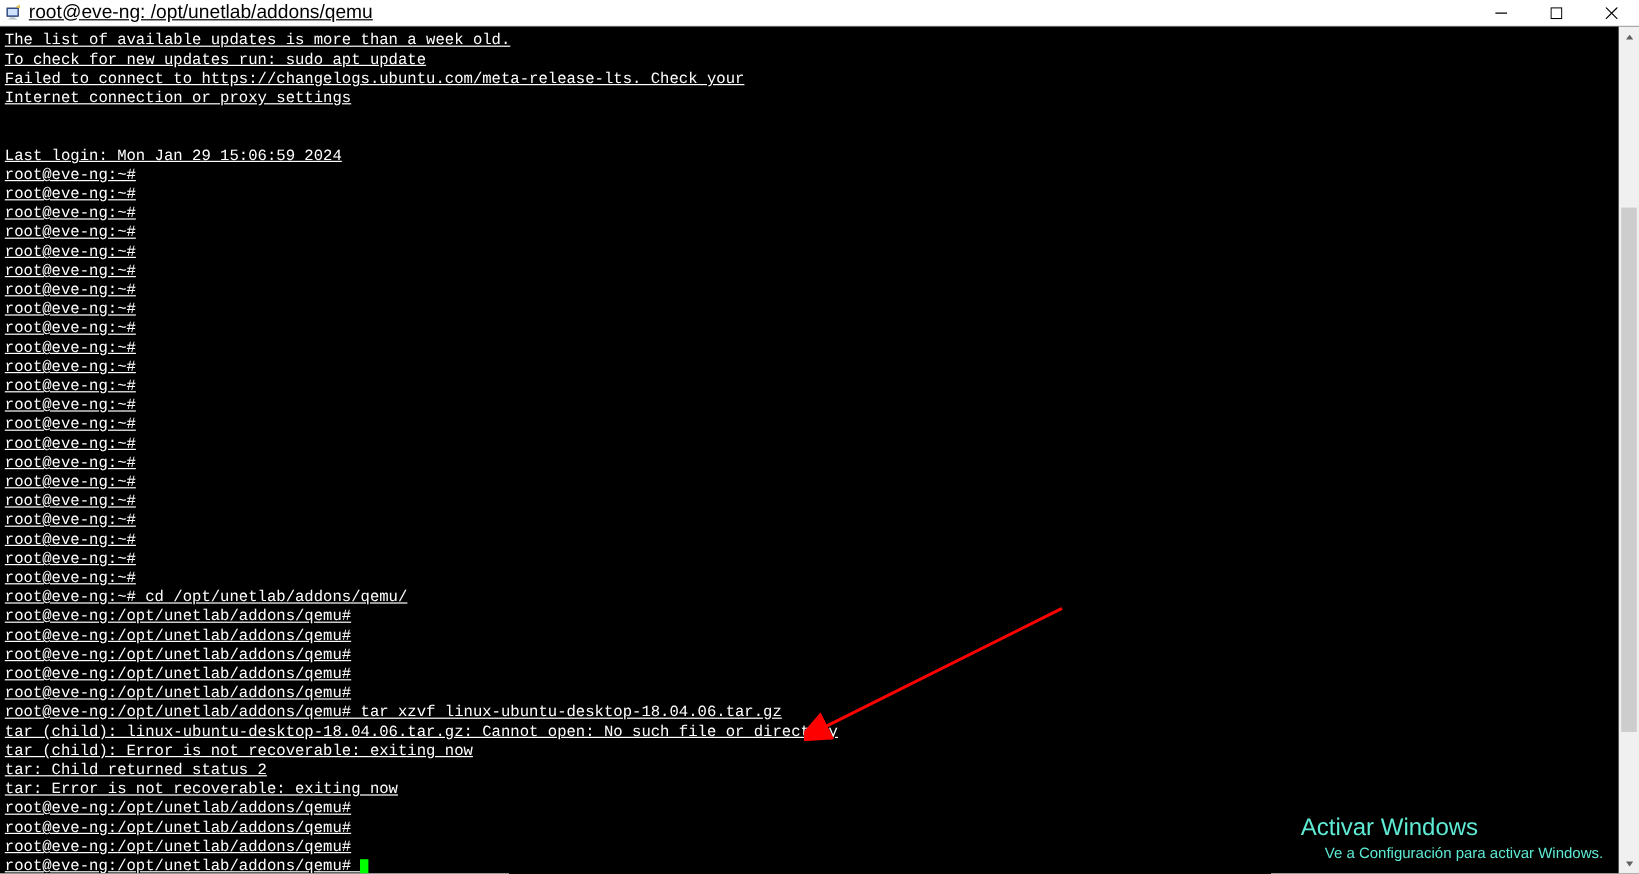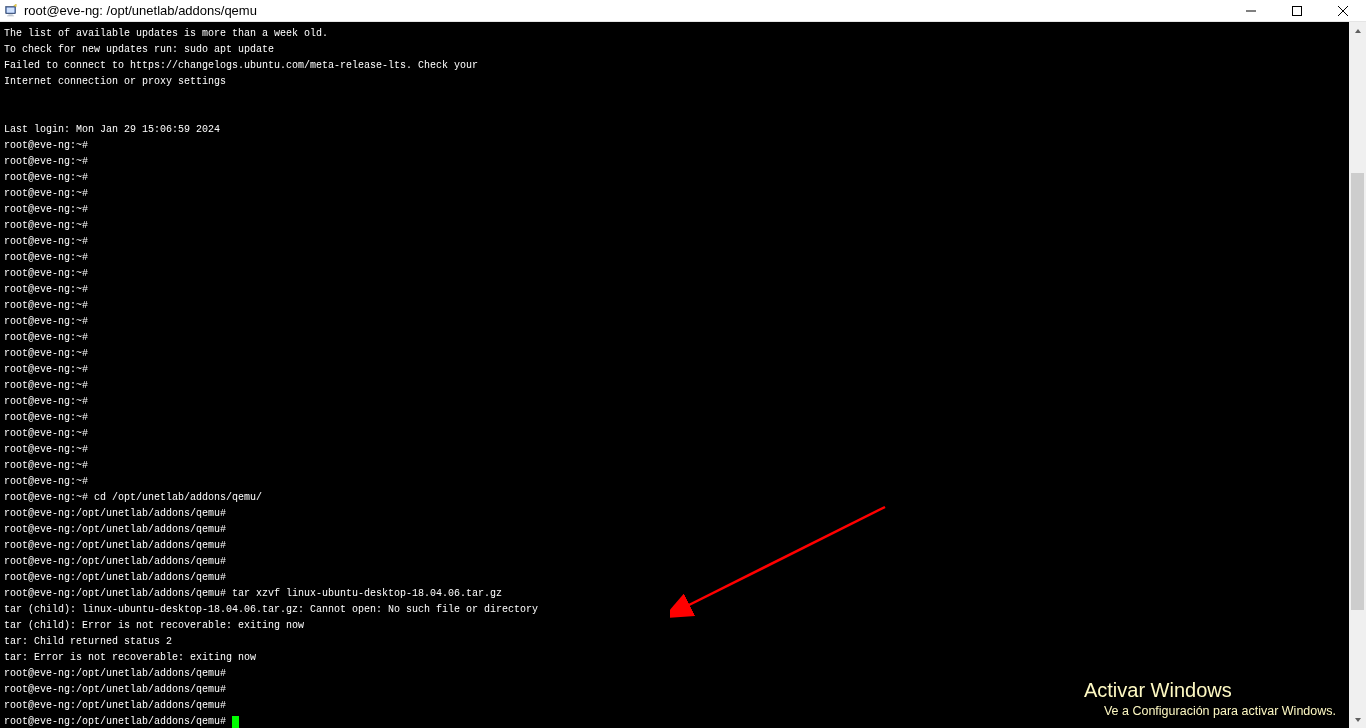--- a/index.html
+++ b/index.html
@@ -1,35 +1,35 @@
 <!DOCTYPE html>
 <html><head>
 <meta charset="utf-8">
 <style>
 * { margin: 0; padding: 0; box-sizing: border-box; }
 html, body { width: 1366px; height: 728px; overflow: hidden; font-family: "Segoe UI", Tahoma, sans-serif; background: #fff; }
 .window { width: 1366px; height: 728px; display: flex; flex-direction: column; position: relative; }
 .titlebar { height: 22px; background: #ffffff; display: flex; align-items: center; border-bottom: 1px solid #e5e5e5; user-select: none; }
 .titlebar .icon-cell { width: 22px; display: flex; align-items: center; justify-content: center; }
 .titlebar .putty-icon svg { width: 14px; height: 14px; display: block; }
-.titlebar .title-text { flex: 1; font-size: 13px; color: #000; padding-left: 2px; white-space: nowrap; overflow: hidden; }
+.titlebar .title-text { flex: 1; font-size: 16px; color: #000; padding-left: 2px; white-space: nowrap; overflow: hidden; text-decoration: underline; }
 .titlebar .win-controls { display: flex; height: 100%; }
 .titlebar .win-btn { width: 46px; height: 100%; display: flex; align-items: center; justify-content: center; cursor: default; }
 .titlebar .win-btn svg { width: 10px; height: 10px; stroke: #000; stroke-width: 1; fill: none; }
 .terminal-wrap { flex: 1; background: #000; position: relative; overflow: hidden; }
-.terminal { position: absolute; left: 0; top: 0; bottom: 0; right: 17px; padding: 4px 0 0 4px; font-family: Consolas, "Courier New", monospace; font-size: 10px; line-height: 16px; color: #ffffff; white-space: pre; }
+.terminal { position: absolute; left: 0; top: 0; bottom: 0; right: 17px; padding: 4px 0 0 4px; font-family: Consolas, "Courier New", monospace; font-size: 13px; line-height: 16px; color: #ffffff; white-space: pre; text-decoration: underline; }
 .terminal .line { height: 16px; }
 .cursor { display: inline-block; width: 7px; height: 14px; background: #00ff00; vertical-align: bottom; }
 .scrollbar { position: absolute; right: 0; top: 0; bottom: 0; width: 17px; background: #f0f0f0; display: flex; flex-direction: column; }
 .scrollbar .sb-btn { height: 17px; background: #f0f0f0; display: flex; align-items: center; justify-content: center; }
 .scrollbar .sb-btn svg { width: 8px; height: 8px; fill: #606060; }
 .scrollbar .sb-track { flex: 1; background: #f0f0f0; position: relative; }
 .scrollbar .sb-thumb { position: absolute; left: 2px; right: 2px; top: 20%; height: 65%; background: #cdcdcd; }
 .arrow-overlay { position: absolute; pointer-events: none; }
-.watermark { position: absolute; right: 30px; bottom: 10px; color: #fef9c3; text-align: left; pointer-events: none; }
+.watermark { position: absolute; right: 30px; bottom: 10px; color: #5eead4; text-align: left; pointer-events: none; }
 .watermark .wm-title { font-size: 20px; font-weight: 400; }
 .watermark .wm-sub { font-size: 12.5px; margin-top: 2px; margin-left: 20px; }
 </style>
 </head>
 <body>
 
 <div class="window">
 
   <div class="titlebar">
     <div class="icon-cell">

